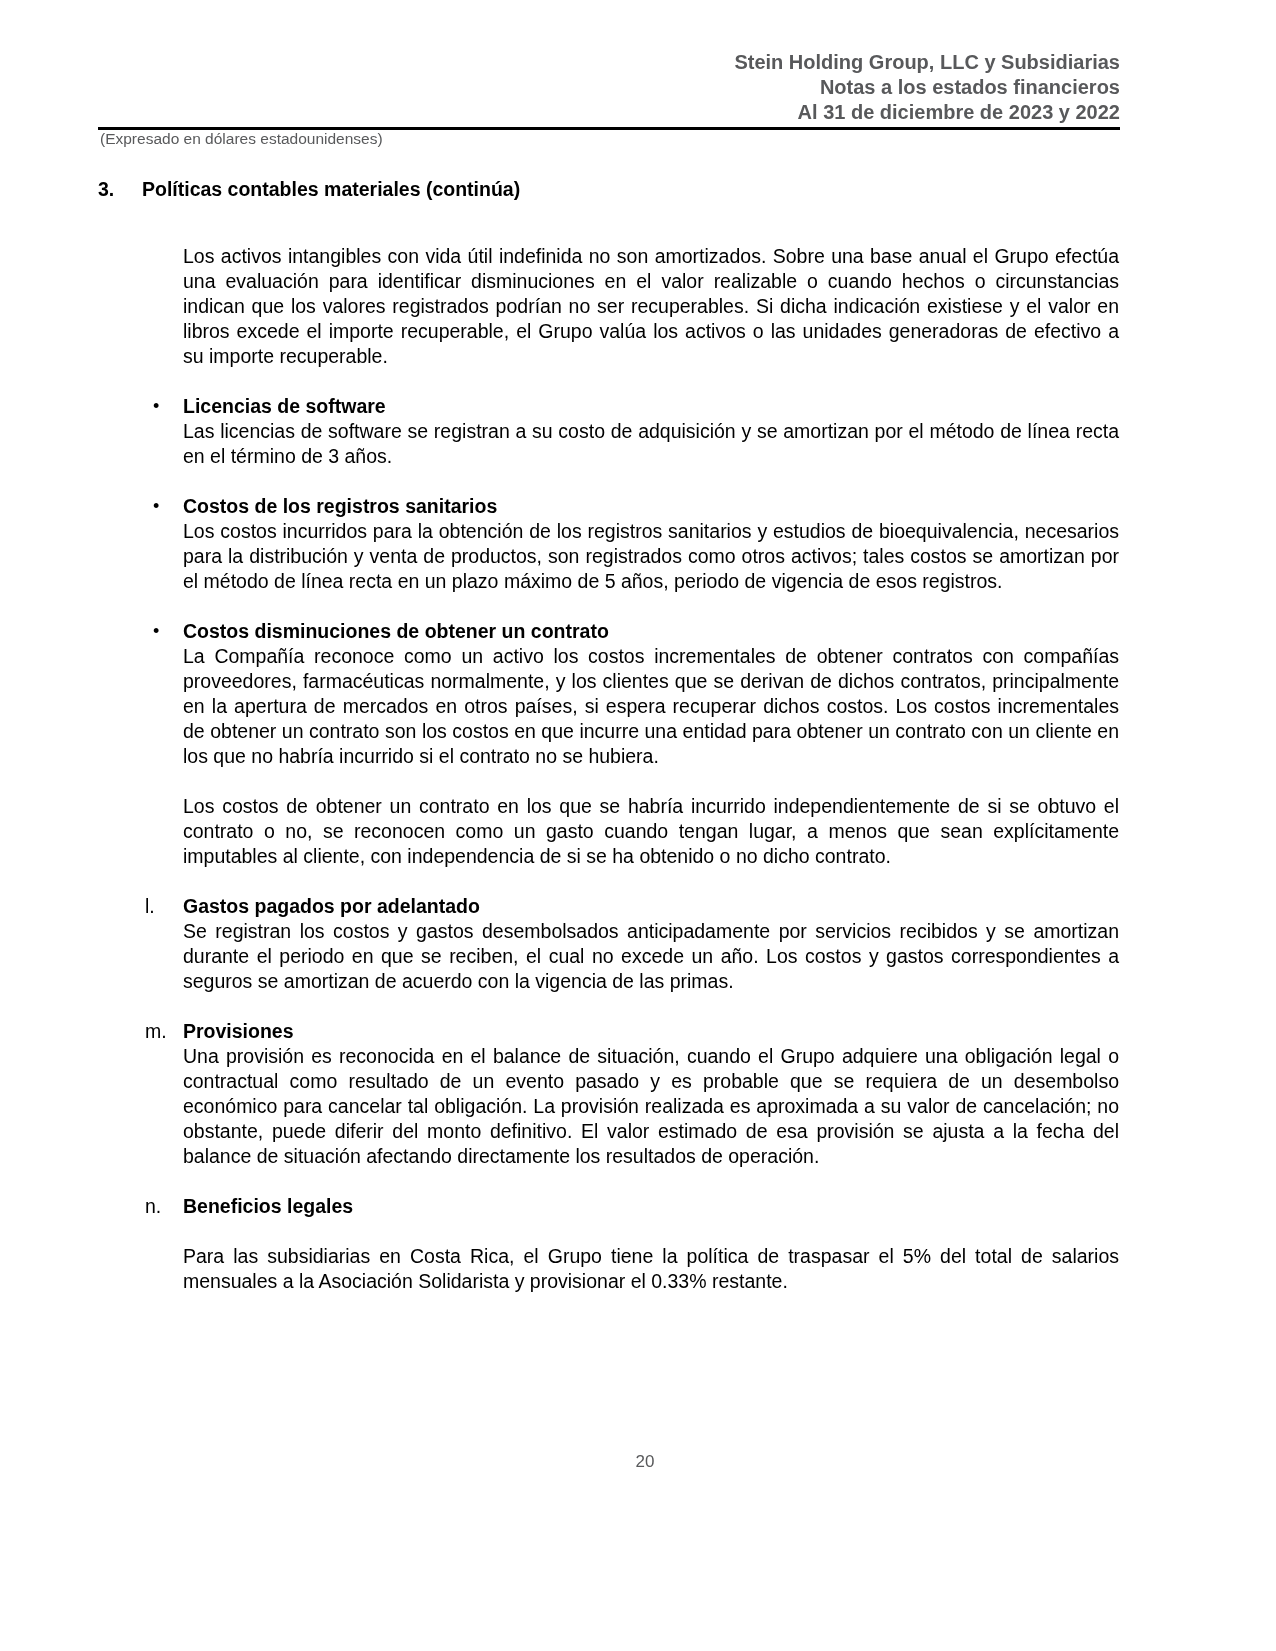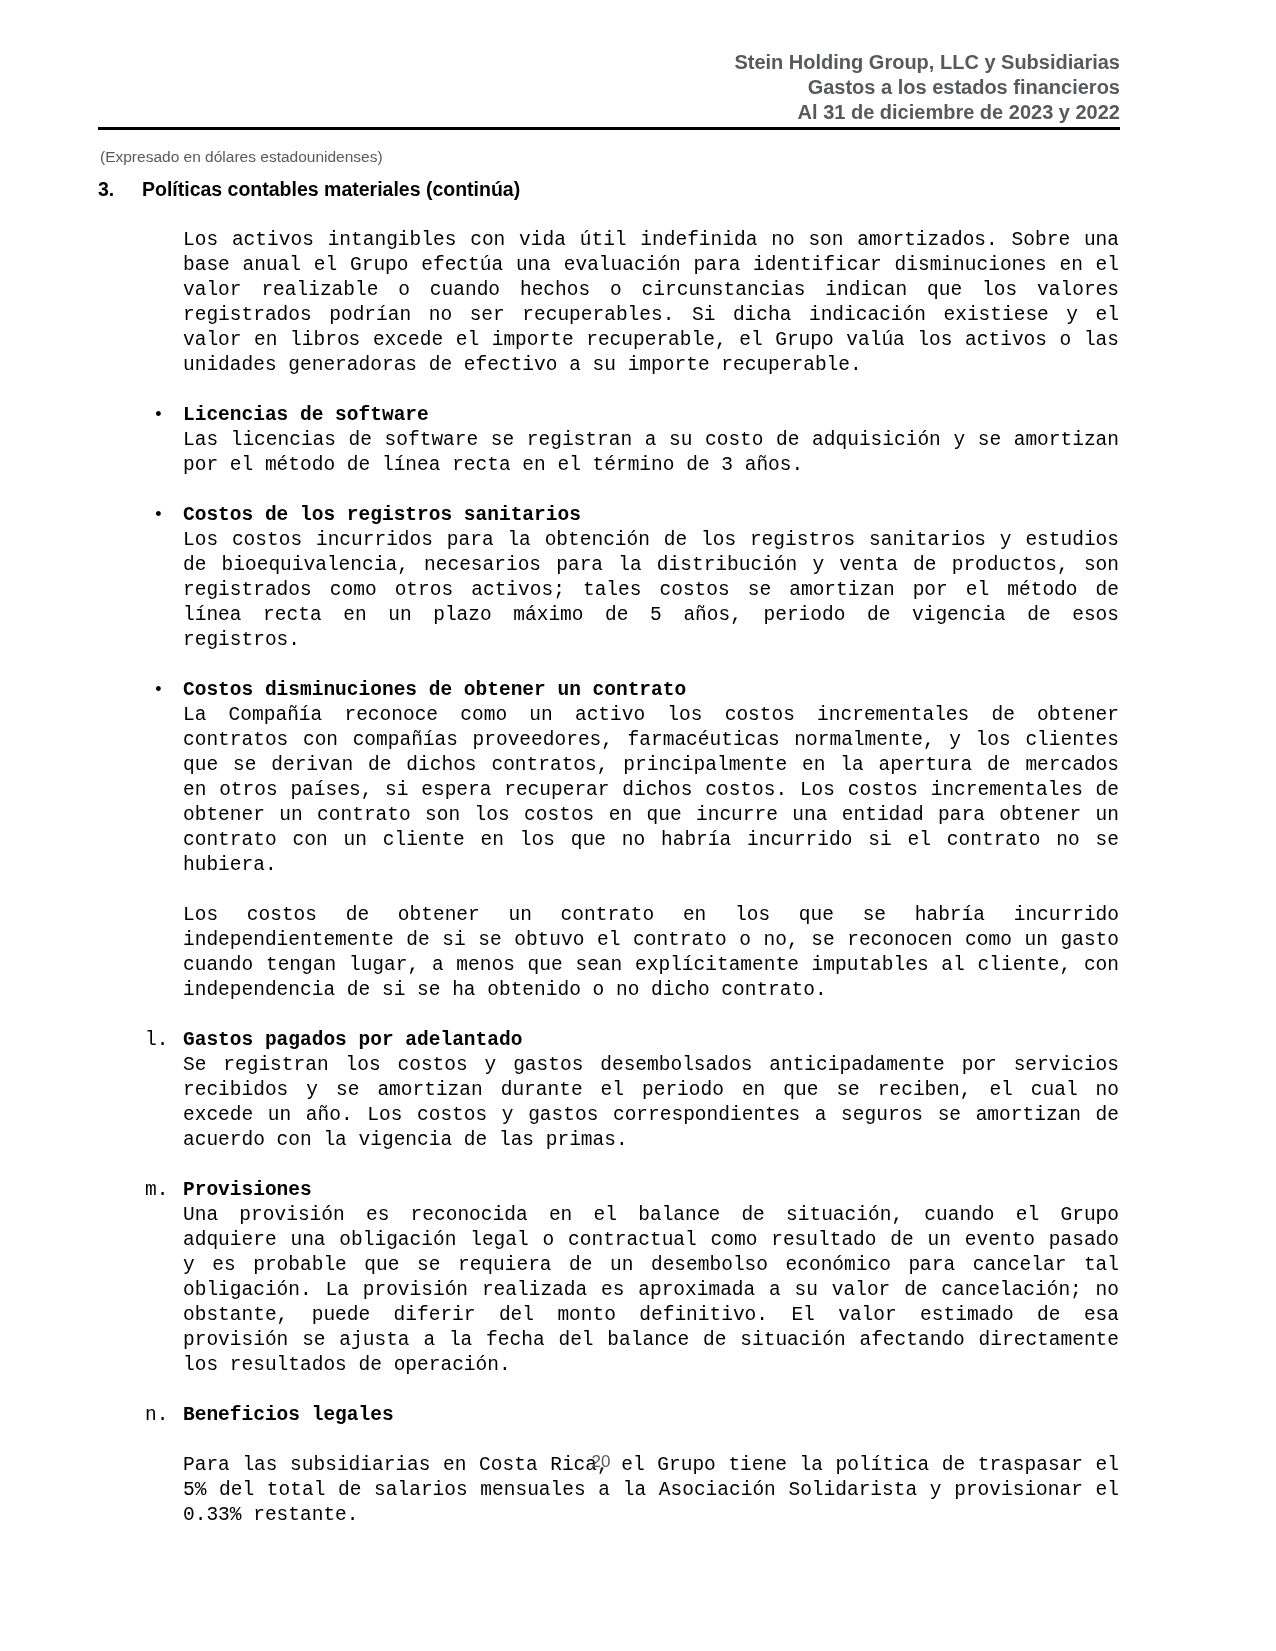--- a/index.html
+++ b/index.html
@@ -1,41 +1,41 @@
 <!DOCTYPE html>
 <html><head>
 <meta charset="utf-8">
 <style>
   html, body { margin: 0; padding: 0; background: #ffffff; }
   body { width: 1276px; height: 1651px; position: relative; overflow: hidden;
          font-family: "Liberation Sans", sans-serif; color: #000; }
   .header { position: absolute; left: 98px; top: 50px; width: 1022px; }
   .hdr-line { font-weight: bold; font-size: 20px; line-height: 25px; color: #58595b; text-align: right; }
   .hdr-rule { height: 0; border-top: 3px solid #000; margin-top: 2px; }
-  .hdr-sub { font-size: 15.5px; color: #58595b; margin-top: 18px; padding-left: 2px; }
+  .hdr-sub { font-size: 15.5px; color: #58595b; margin-top: 0; padding-left: 2px; }
 
   .section-title { position: absolute; left: 98px; top: 178px; font-weight: bold; font-size: 19.5px; }
   .section-title .num { display: inline-block; width: 44px; }
 
-  .content { position: absolute; left: 183px; top: 228px; width: 936px; font-size: 19.5px; line-height: 25px; font-family: Liberation Mono, monospace; }
+  .content { position: absolute; left: 183px; top: 244px; width: 936px; font-size: 19.5px; line-height: 25px; }
   .para { text-align: justify; margin: 0; }
   .gap { height: 25px; }
   .item { position: relative; }
   .item-marker { position: absolute; left: -38px; top: 0; width: 30px; }
   .item-marker.bullet { left: -30px; font-size: 18px; }
   .item-title { font-weight: bold; }
 
-  .page-num { position: absolute; left: 0; width: 1202px; top: 1452px; text-align: center; font-size: 17px; color: #58595b; }
+  .page-num { position: absolute; left: 0; width: 1202px; top: 1452px; text-align: center; font-size: 17px; color: #58595b; padding-left: 44px; }
 </style>
 </head>
 <body>
 
 <div class="header">
   <div class="hdr-line">Stein Holding Group, LLC y Subsidiarias</div>
-  <div class="hdr-line">Gastos a los estados financieros</div>
+  <div class="hdr-line">Notas a los estados financieros</div>
   <div class="hdr-line">Al 31 de diciembre de 2023 y 2022</div>
   <div class="hdr-rule"></div>
   <div class="hdr-sub">(Expresado en dólares estadounidenses)</div>
 </div>
 
 <div class="section-title">
   <span class="num">3.</span><span>Políticas contables materiales (continúa)</span>
 </div>
 
 <div class="content">

